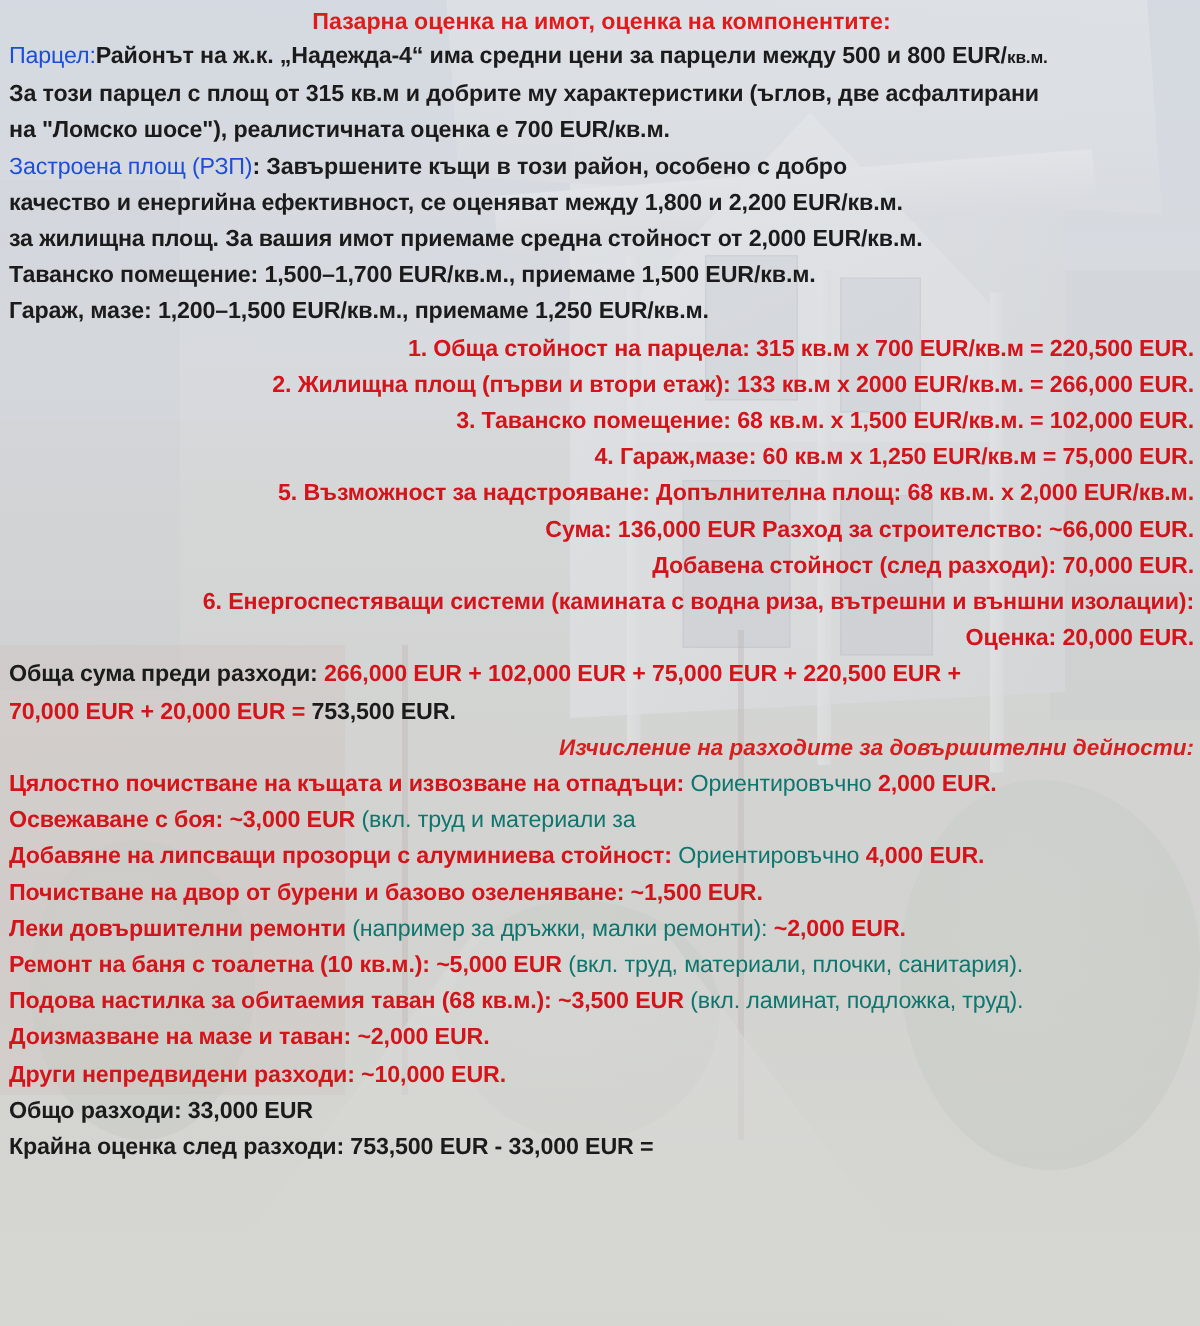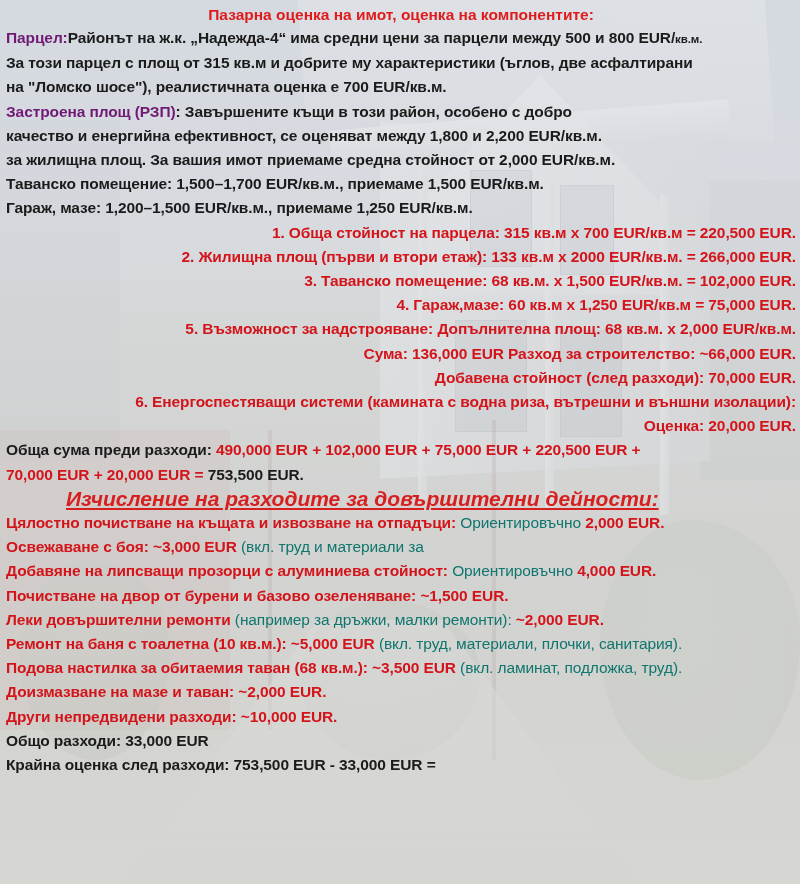--- a/index.html
+++ b/index.html
@@ -107,31 +107,30 @@
   }
   .title{
     text-align:center;
     color:#e01b1b;
     font-size:15.5px;
     line-height:22px;
     font-weight:bold;
     padding-top:2px;
   }
   .sub-head{
-    text-align:left;
+    text-align:right;
     color:#d81f1f;
     font-style:italic;
     font-weight:bold;
-    text-decoration:underline;
-    font-size:21px;
+    font-size:15px;
     line-height:24.2px;
     margin-left:60px;
   }
   .red{color:#d4141b;text-align:right;}
-  .redlabel{color:#701a75;font-weight:bold;}
+  .redlabel{color:#1d4ed8;font-weight:normal;}
   .blk{color:#1b1b1b;}
   .grey{color:#0f766e;font-weight:normal;}
   .sm{font-size:11.5px;}
   .bignum{
     position:absolute;
     left:472px;
     top:759px;
     font-size:49px;
     line-height:49px;
     font-weight:bold;
@@ -188,21 +187,21 @@
     <div class="ln red">1. Обща стойност на парцела: 315 кв.м x 700 EUR/кв.м = 220,500 EUR.</div>
     <div class="ln red">2. Жилищна площ (първи и втори етаж): 133 кв.м x 2000 EUR/кв.м. = 266,000 EUR.</div>
     <div class="ln red">3. Таванско помещение: 68 кв.м. x 1,500 EUR/кв.м. = 102,000 EUR.</div>
     <div class="ln red">4. Гараж,мазе: 60 кв.м x 1,250 EUR/кв.м = 75,000 EUR.</div>
     <div class="ln red">5. Възможност за надстрояване: Допълнителна площ: 68 кв.м. x 2,000 EUR/кв.м.</div>
     <div class="ln red">Сума: 136,000 EUR Разход за строителство: ~66,000 EUR.</div>
     <div class="ln red">Добавена стойност (след разходи): 70,000 EUR.</div>
     <div class="ln red">6. Енергоспестяващи системи (каминатa с водна риза, вътрешни и външни изолации):</div>
     <div class="ln red">Оценка: 20,000 EUR.</div>
 
-    <div class="ln"><span class="blk">Обща сума преди разходи: </span><span class="red">490,000 EUR + 102,000 EUR + 75,000 EUR + 220,500 EUR +</span></div>
+    <div class="ln"><span class="blk">Обща сума преди разходи: </span><span class="red">266,000 EUR + 102,000 EUR + 75,000 EUR + 220,500 EUR +</span></div>
     <div class="ln"><span class="red">70,000 EUR + 20,000 EUR = </span><span class="blk">753,500 EUR.</span></div>
 
     <div class="sub-head">Изчисление на разходите за довършителни дейности:</div>
 
     <div class="ln"><span class="red">Цялостно почистване на къщата и извозване на отпадъци:</span><span class="grey"> Ориентировъчно </span><span class="red">2,000 EUR.</span></div>
     <div class="ln"><span class="red">Освежаване с боя: ~3,000 EUR</span><span class="grey"> (вкл. труд и материали за</span></div>
     <div class="ln"><span class="red">Добавяне на липсващи прозорци с алуминиева стойност:</span><span class="grey"> Ориентировъчно </span><span class="red">4,000 EUR.</span></div>
     <div class="ln"><span class="red">Почистване на двор от бурени и базово озеленяване:  ~1,500 EUR.</span></div>
     <div class="ln"><span class="red">Леки довършителни ремонти</span><span class="grey"> (например за дръжки, малки ремонти): </span><span class="red">~2,000 EUR.</span></div>
     <div class="ln"><span class="red">Ремонт на баня с тоалетна (10 кв.м.): ~5,000 EUR</span><span class="grey"> (вкл. труд, материали, плочки, санитария).</span></div>

